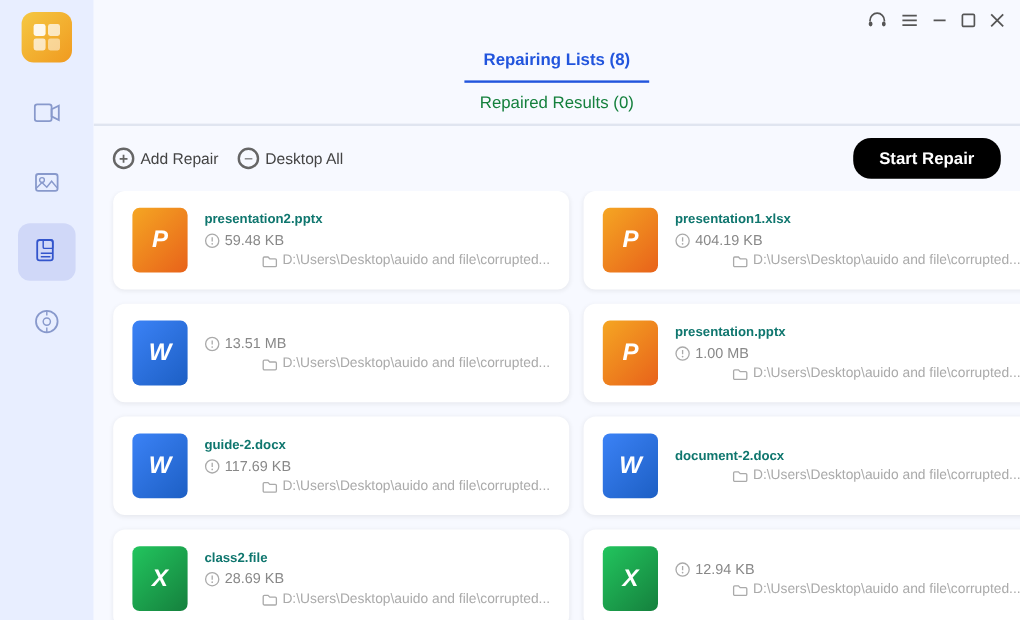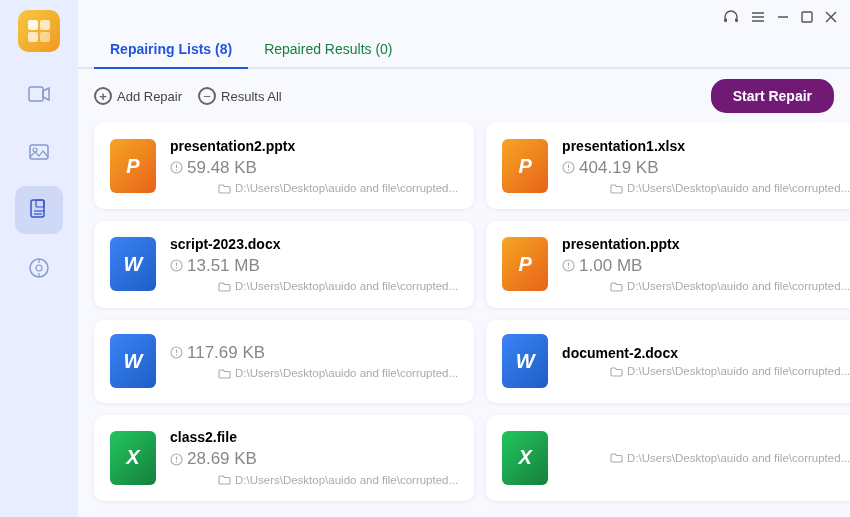--- a/index.html
+++ b/index.html
@@ -76,20 +76,21 @@
     }
 
     
     .tabs {
       display: flex;
       align-items: center;
       padding: 0 16px;
       gap: 0;
       border-bottom: 2px solid #e0e5f0;
       margin-top: 2px;
+      flex-direction: column;
     }
     .tab {
       padding: 10px 16px;
       font-size: 14px;
       cursor: pointer;
       color: #15803d;
       border-bottom: 2px solid transparent;
       margin-bottom: -2px;
       white-space: nowrap;
     }
@@ -141,21 +142,21 @@
       border-radius: 50%;
       border: 2px solid #666;
       display: flex;
       align-items: center;
       justify-content: center;
       font-size: 13px;
       color: #666;
       line-height: 1;
     }
     .start-repair-btn {
-      background: #701a75;
+      background: #000000;
       color: white;
       border: none;
       border-radius: 15px;
       padding: 9px 22px;
       font-size: 14px;
       font-weight: 600;
       cursor: pointer;
     }
 
     
@@ -198,32 +199,32 @@
       font-style: italic;
     }
     .file-info {
       display: flex;
       flex-direction: column;
       gap: 4px;
       flex: 1;
       min-width: 0;
     }
     .file-name {
-      font-size: 14px;
+      font-size: 11px;
       font-weight: 600;
-      color: #000000;
+      color: #0f766e;
       white-space: nowrap;
       overflow: hidden;
       text-overflow: ellipsis;
     }
     .file-size {
-      font-size: 17px;
+      font-size: 12px;
       color: #888;
       display: flex;
-      align-items: center;
+      align-items: flex-end;
       gap: 4px;
     }
     .file-path {
       font-size: 11.5px;
       color: #aaa;
       white-space: nowrap;
       overflow: hidden;
       text-overflow: ellipsis;
       display: flex;
       align-items: center;
@@ -319,21 +320,21 @@
   </div>
 
   <div class="toolbar">
     <div class="toolbar-left">
       <button class="toolbar-btn">
         <span class="icon-circle">+</span>
         <span>Add Repair</span>
       </button>
       <button class="toolbar-btn">
         <span class="icon-minus-circle">−</span>
-        <span>Results All</span>
+        <span>Desktop All</span>
       </button>
     </div>
     <button class="start-repair-btn">Start Repair</button>
   </div>
 
   <div class="files-grid" id="files-grid">
   <div class="file-card">
         <div class="file-icon pptx">
           <span class="file-icon-letter">P</span>
         </div>
@@ -363,21 +364,20 @@
           <div class="file-path"><svg width="13" height="13" viewBox="0 0 13 13" fill="none">
               <path d="M1 4a1 1 0 011-1h3l1.5 1.5H11a1 1 0 011 1V10a1 1 0 01-1 1H2a1 1 0 01-1-1V4z" stroke="#aaa" stroke-width="1.1"></path>
             </svg> D:\Users\Desktop\auido and file\corrupted...</div>
         </div>
       </div>
       <div class="file-card">
         <div class="file-icon docx">
           <span class="file-icon-letter">W</span>
         </div>
         <div class="file-info">
-          <div class="file-name">script-2023.docx</div>
           <div class="file-size"><svg width="13" height="13" viewBox="0 0 13 13" fill="none">
               <circle cx="6.5" cy="6.5" r="5.5" stroke="#aaa" stroke-width="1.1"></circle>
               <line x1="6.5" y1="3.5" x2="6.5" y2="7" stroke="#aaa" stroke-width="1.1"></line>
               <circle cx="6.5" cy="9" r="0.7" fill="#aaa"></circle>
             </svg> 13.51 MB</div>
           <div class="file-path"><svg width="13" height="13" viewBox="0 0 13 13" fill="none">
               <path d="M1 4a1 1 0 011-1h3l1.5 1.5H11a1 1 0 011 1V10a1 1 0 01-1 1H2a1 1 0 01-1-1V4z" stroke="#aaa" stroke-width="1.1"></path>
             </svg> D:\Users\Desktop\auido and file\corrupted...</div>
         </div>
       </div>
@@ -395,20 +395,21 @@
           <div class="file-path"><svg width="13" height="13" viewBox="0 0 13 13" fill="none">
               <path d="M1 4a1 1 0 011-1h3l1.5 1.5H11a1 1 0 011 1V10a1 1 0 01-1 1H2a1 1 0 01-1-1V4z" stroke="#aaa" stroke-width="1.1"></path>
             </svg> D:\Users\Desktop\auido and file\corrupted...</div>
         </div>
       </div>
       <div class="file-card">
         <div class="file-icon docx">
           <span class="file-icon-letter">W</span>
         </div>
         <div class="file-info">
+          <div class="file-name">guide-2.docx</div>
           <div class="file-size"><svg width="13" height="13" viewBox="0 0 13 13" fill="none">
               <circle cx="6.5" cy="6.5" r="5.5" stroke="#aaa" stroke-width="1.1"></circle>
               <line x1="6.5" y1="3.5" x2="6.5" y2="7" stroke="#aaa" stroke-width="1.1"></line>
               <circle cx="6.5" cy="9" r="0.7" fill="#aaa"></circle>
             </svg> 117.69 KB</div>
           <div class="file-path"><svg width="13" height="13" viewBox="0 0 13 13" fill="none">
               <path d="M1 4a1 1 0 011-1h3l1.5 1.5H11a1 1 0 011 1V10a1 1 0 01-1 1H2a1 1 0 01-1-1V4z" stroke="#aaa" stroke-width="1.1"></path>
             </svg> D:\Users\Desktop\auido and file\corrupted...</div>
         </div>
       </div>
@@ -437,19 +438,24 @@
           <div class="file-path"><svg width="13" height="13" viewBox="0 0 13 13" fill="none">
               <path d="M1 4a1 1 0 011-1h3l1.5 1.5H11a1 1 0 011 1V10a1 1 0 01-1 1H2a1 1 0 01-1-1V4z" stroke="#aaa" stroke-width="1.1"></path>
             </svg> D:\Users\Desktop\auido and file\corrupted...</div>
         </div>
       </div>
       <div class="file-card">
         <div class="file-icon xlsx">
           <span class="file-icon-letter">X</span>
         </div>
         <div class="file-info">
+          <div class="file-size"><svg width="13" height="13" viewBox="0 0 13 13" fill="none">
+              <circle cx="6.5" cy="6.5" r="5.5" stroke="#aaa" stroke-width="1.1"></circle>
+              <line x1="6.5" y1="3.5" x2="6.5" y2="7" stroke="#aaa" stroke-width="1.1"></line>
+              <circle cx="6.5" cy="9" r="0.7" fill="#aaa"></circle>
+            </svg> 12.94 KB</div>
           <div class="file-path"><svg width="13" height="13" viewBox="0 0 13 13" fill="none">
               <path d="M1 4a1 1 0 011-1h3l1.5 1.5H11a1 1 0 011 1V10a1 1 0 01-1 1H2a1 1 0 01-1-1V4z" stroke="#aaa" stroke-width="1.1"></path>
             </svg> D:\Users\Desktop\auido and file\corrupted...</div>
         </div>
       </div>
     </div>
 </div>
 
 </body></html>

